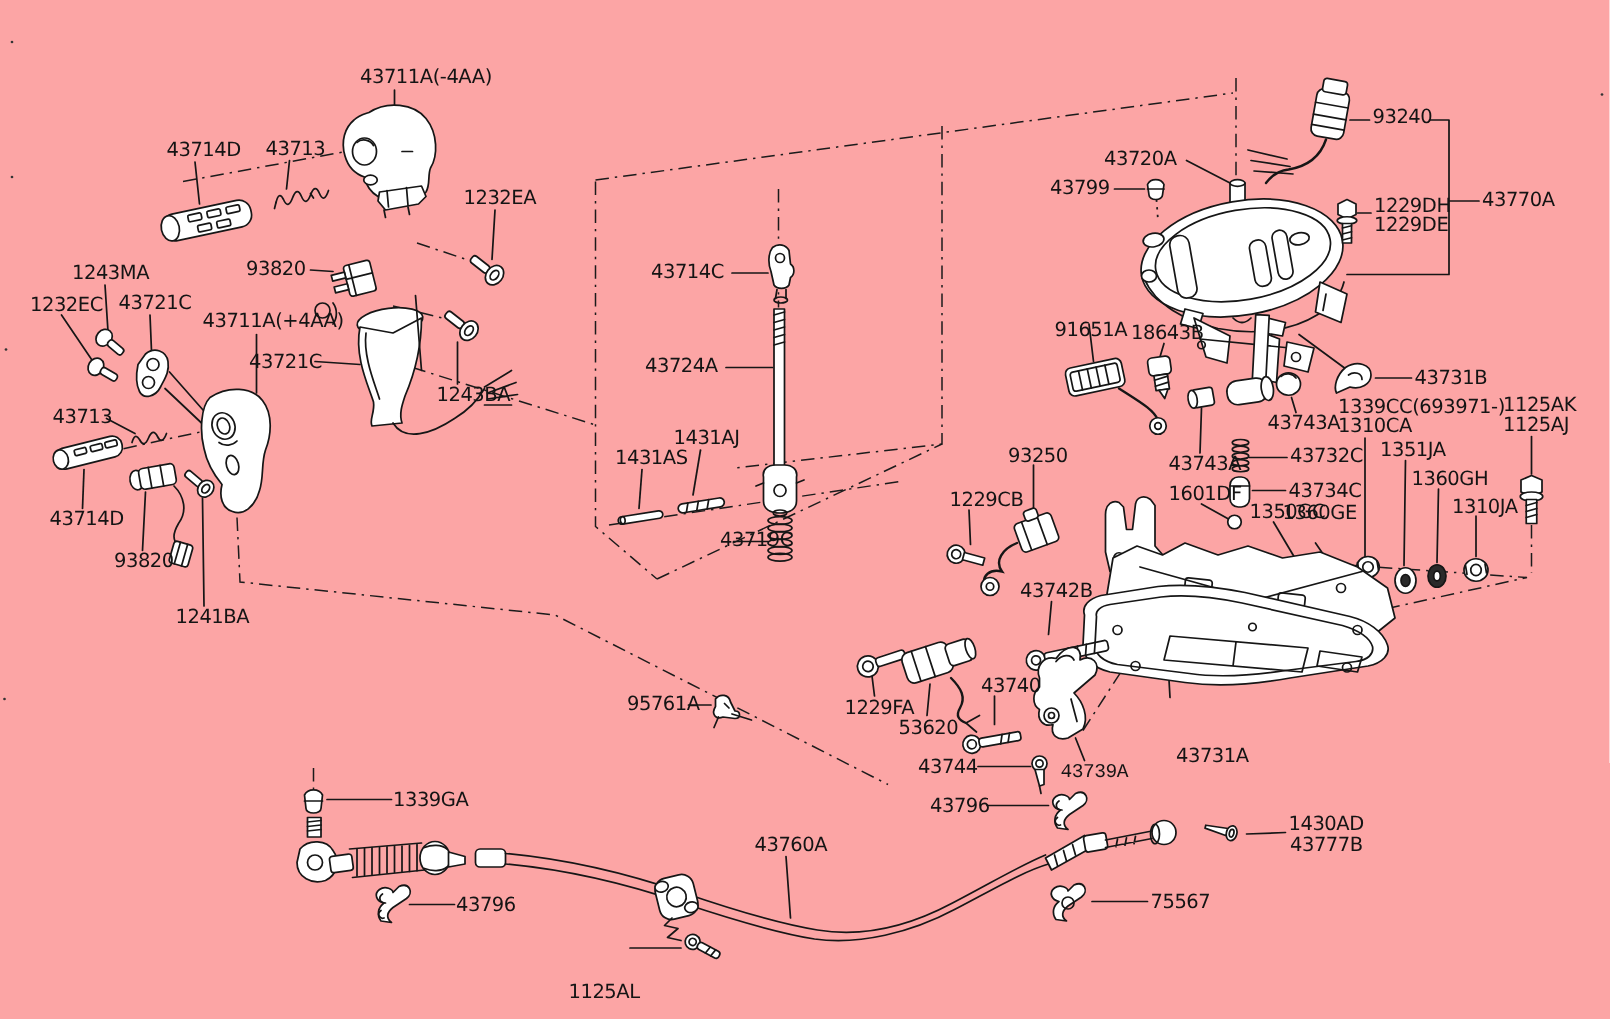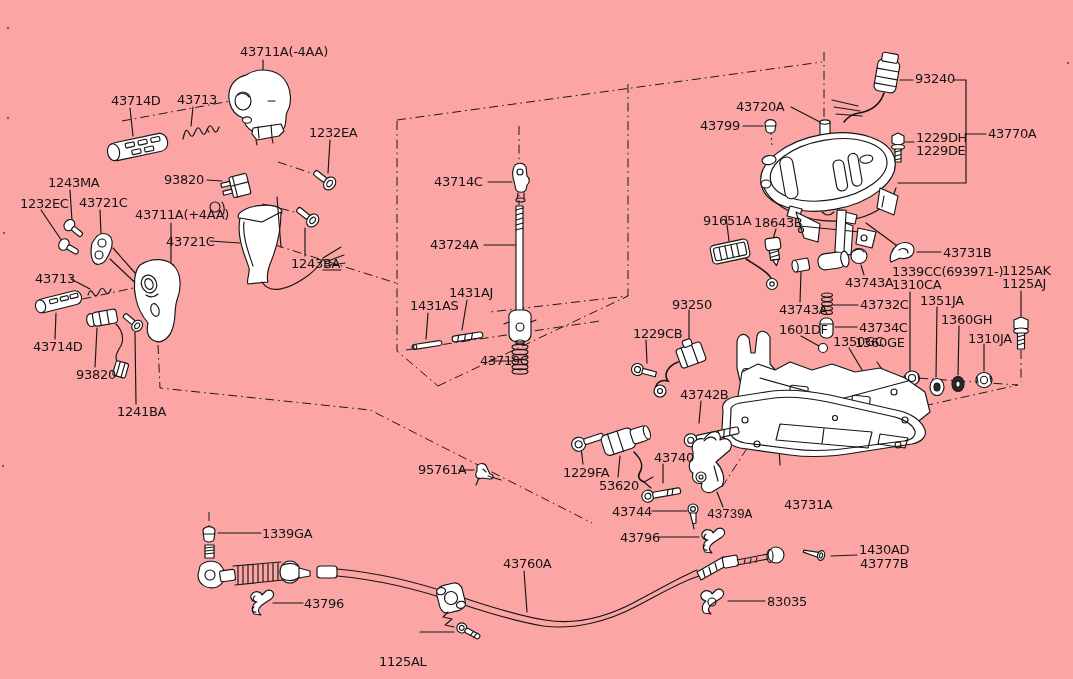--- a/index.html
+++ b/index.html
@@ -569,15 +569,15 @@
       <div class="part-label" style="left: 418px; top: 463px;">95761A</div>
       <div class="part-label" style="left: 612px; top: 505px;">43744</div>
       <div class="part-label" style="left: 707px; top: 508px; font-family: Liberation Mono, monospace;">43739A</div>
       <div class="part-label" style="left: 620px; top: 531px;">43796</div>
       <div class="part-label" style="left: 304px; top: 597px;">43796</div>
       <div class="part-label" style="left: 262px; top: 527px;">1339GA</div>
       <div class="part-label" style="left: 503px; top: 557px;">43760A</div>
       <div class="part-label" style="left: 379px; top: 626px; margin-top: 29px;">1125AL</div>
       <div class="part-label" style="left: 859px; top: 543px;">1430AD</div>
       <div class="part-label" style="left: 860px; top: 557px;">43777B</div>
-      <div class="part-label" style="left: 767px; top: 595px;">83035</div>
+      <div class="part-label" style="left: 767px; top: 595px;">75567</div>
     </div>
 </div>
 
 </body></html>

